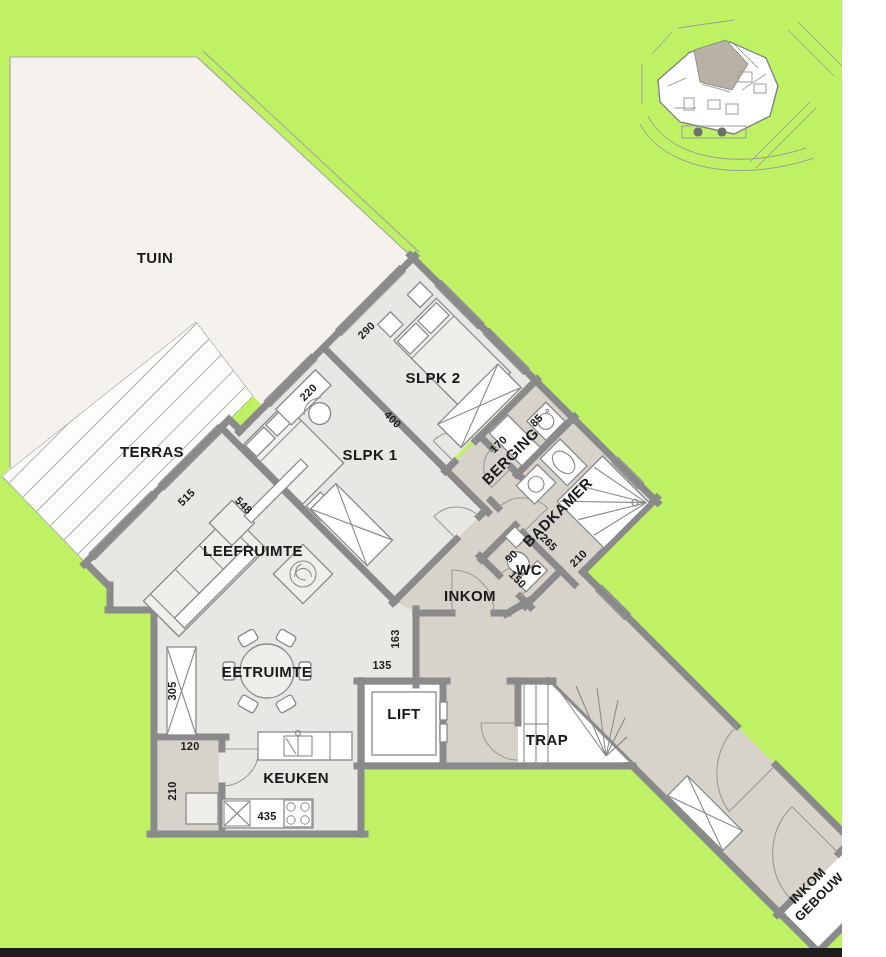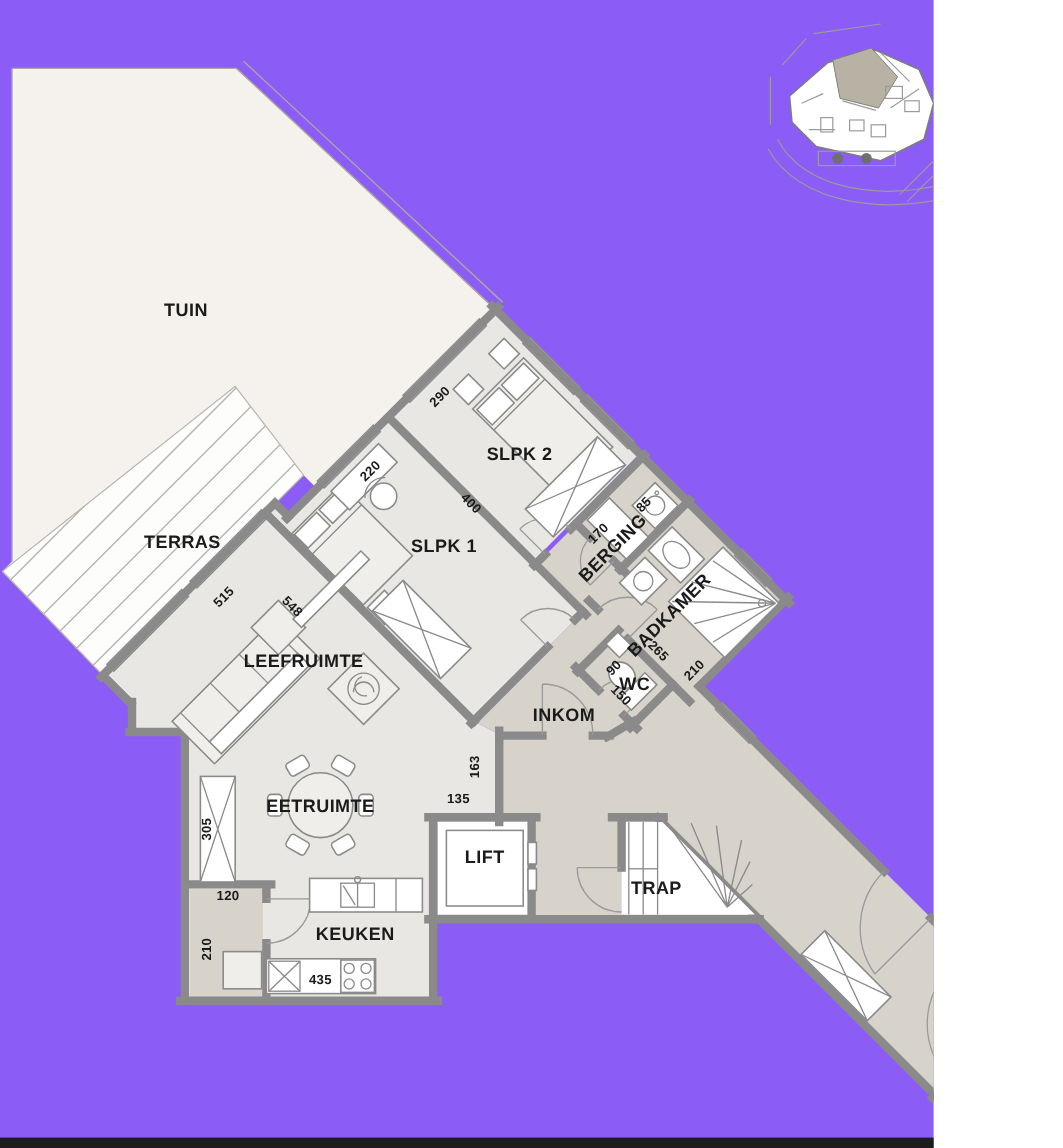--- a/index.html
+++ b/index.html
@@ -1,16 +1,16 @@
 <!DOCTYPE html>
 <html><head>
 <meta charset="utf-8">
 <style>
   html,body{margin:0;padding:0;background:#fff;}
-  .canvas{position:relative;width:778px;height:957px;background:#8b5cf6;overflow:hidden;
+  .canvas{position:relative;width:842px;height:957px;background:#bef264;overflow:hidden;
           font-family:"Liberation Sans",sans-serif;}
   svg{position:absolute;left:0;top:0;}
   text{font-family:"Liberation Sans",sans-serif;fill:#1a1a1a;}
   .room-lbl{font-size:15px;font-weight:700;letter-spacing:.4px;}
   .dim-lbl{font-size:11px;font-weight:700;letter-spacing:.2px;}
   .wall{stroke:#8a8a8a;stroke-width:7;fill:none;stroke-linecap:square;}
   .fixt{fill:#f0eeeb;stroke:#8a8a8a;stroke-width:1.3;}
   .fixtw{fill:#ffffff;stroke:#8a8a8a;stroke-width:1.3;}
   .fline{stroke:#8a8a8a;stroke-width:1.1;fill:none;}
   .door{stroke:#9a9a9a;stroke-width:1.1;fill:none;}

